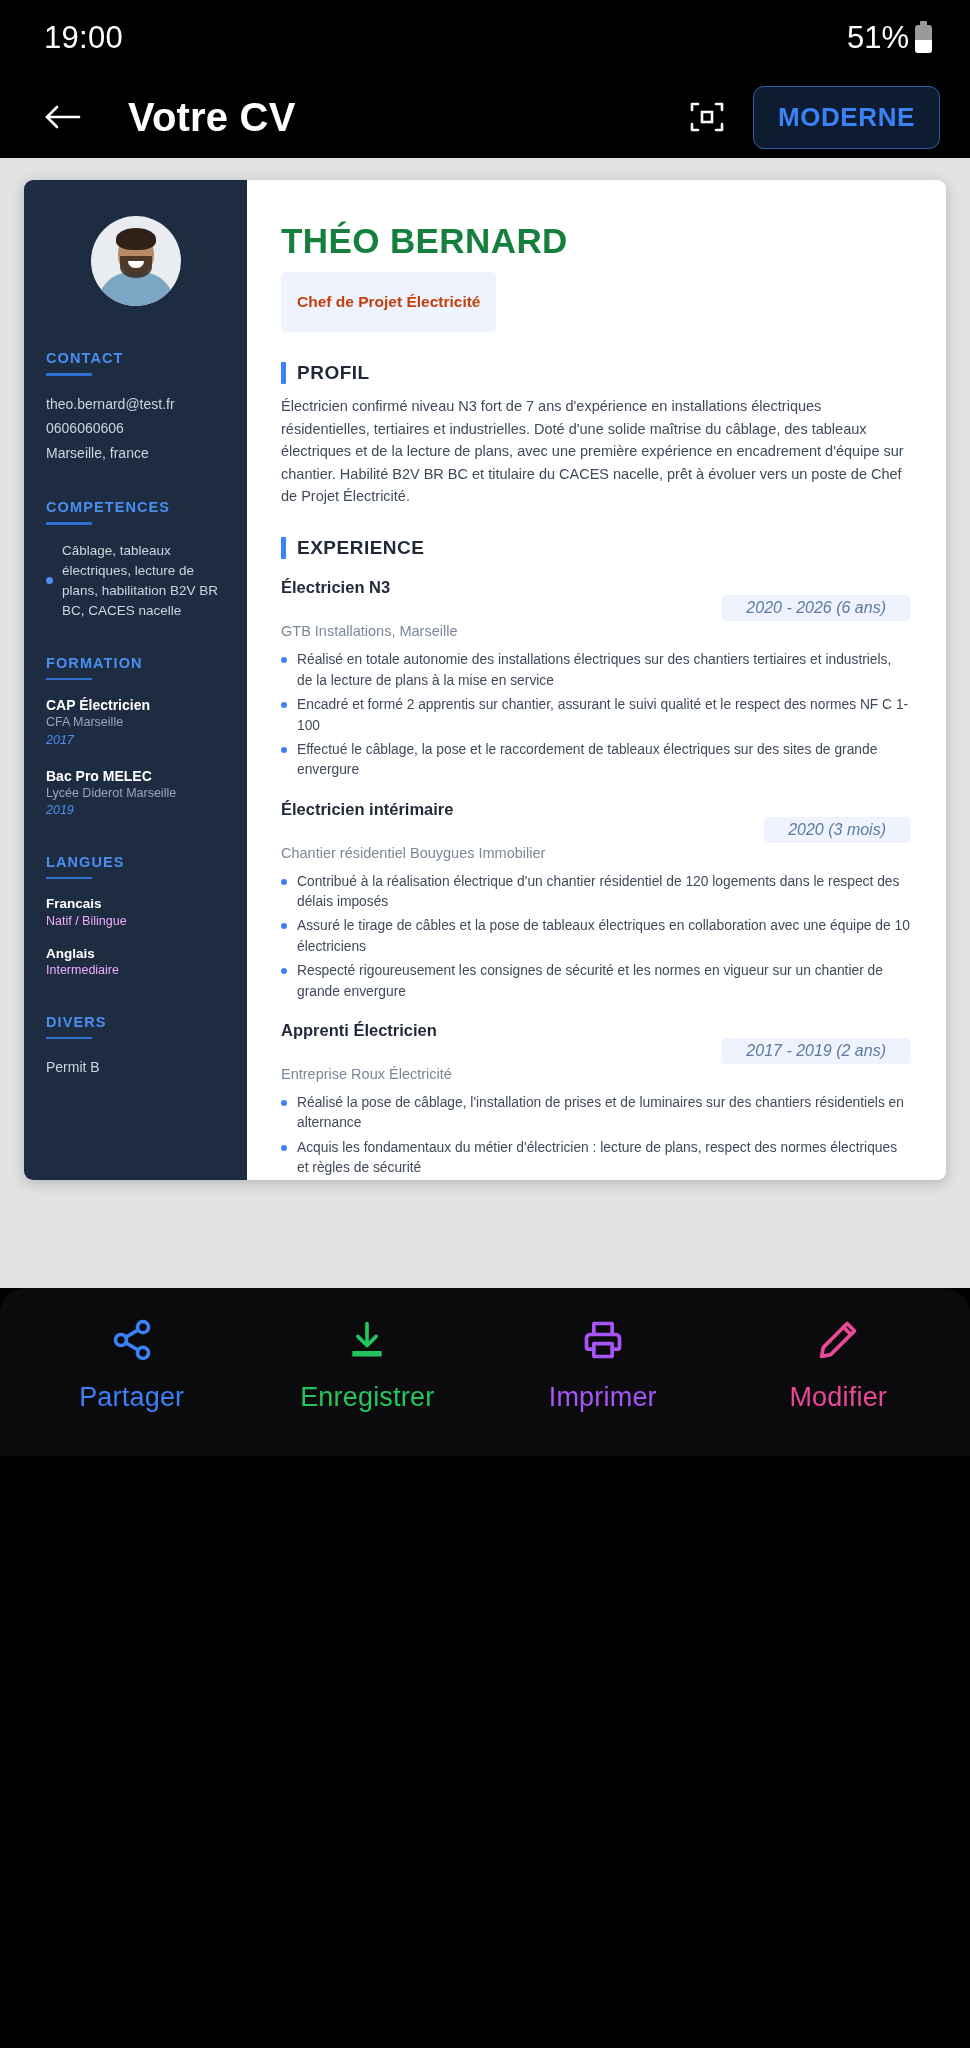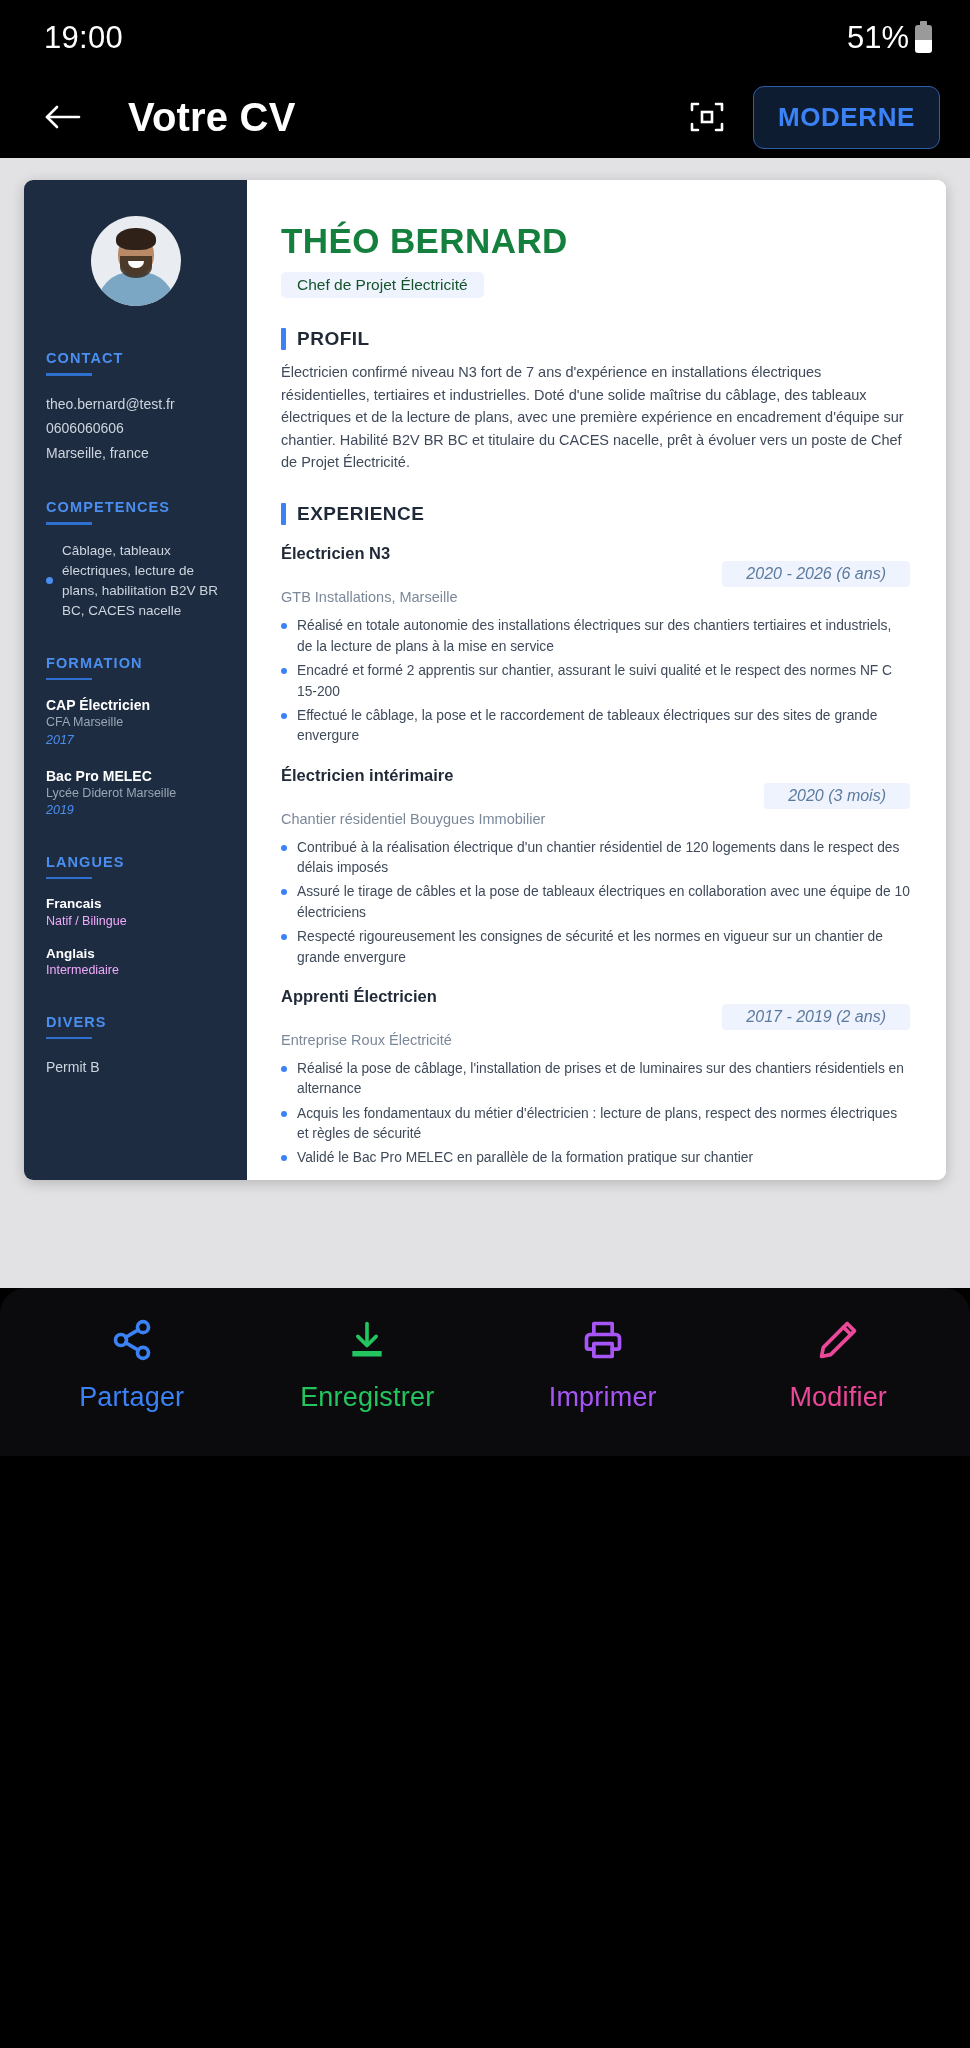--- a/index.html
+++ b/index.html
@@ -124,23 +124,23 @@
   .lang-lvl  { font-size: 12.5px; color: #f0abfc; line-height: 1.38; }
 
   
   .cv-main { flex: 1 1 auto; background: #fff; padding: 42px 36px 30px 34px; }
   .cv-name {
     font-size: 35px; font-weight: 800; color: #15803d;
     letter-spacing: .4px; line-height: 1.06;
   }
   .cv-role {
     display: inline-block; margin-top: 13px;
-    background: #eef3fd; color: #14532d;
-    font-size: 15.5px; font-weight: 400;
-    padding: 4px 16px; border-radius: 5px;
+    background: #eef3fd; color: #c2410c;
+    font-size: 15.5px; font-weight: 700;
+    padding: 21px 16px; border-radius: 5px;
   }
   .sec-head {
     display: flex; align-items: center; gap: 11px;
     margin: 30px 0 11px 0;
   }
   .sec-bar { width: 5px; height: 22px; background: #3b82f6; border-radius: 1px; }
   .sec-title { font-size: 19px; font-weight: 700; color: #1f2937; letter-spacing: .5px; }
 
   .profile-p { font-size: 14.5px; color: #3f4a5a; line-height: 1.55; }
 
@@ -293,21 +293,21 @@
             <div class="job-date">2020 - 2026 (6 ans)</div>
           </div>
           <div class="job-company">GTB Installations, Marseille</div>
           <ul class="job-ul">
             <li class="job-li">
                 <span class="job-bullet"></span>
                 <span class="job-txt">Réalisé en totale autonomie des installations électriques sur des chantiers tertiaires et industriels, de la lecture de plans à la mise en service</span>
               </li>
             <li class="job-li">
                 <span class="job-bullet"></span>
-                <span class="job-txt">Encadré et formé 2 apprentis sur chantier, assurant le suivi qualité et le respect des normes NF C 15-200</span>
+                <span class="job-txt">Encadré et formé 2 apprentis sur chantier, assurant le suivi qualité et le respect des normes NF C 1-100</span>
               </li>
             <li class="job-li">
                 <span class="job-bullet"></span>
                 <span class="job-txt">Effectué le câblage, la pose et le raccordement de tableaux électriques sur des sites de grande envergure</span>
               </li>
           </ul>
         </div>
 
         
         <div class="job">

